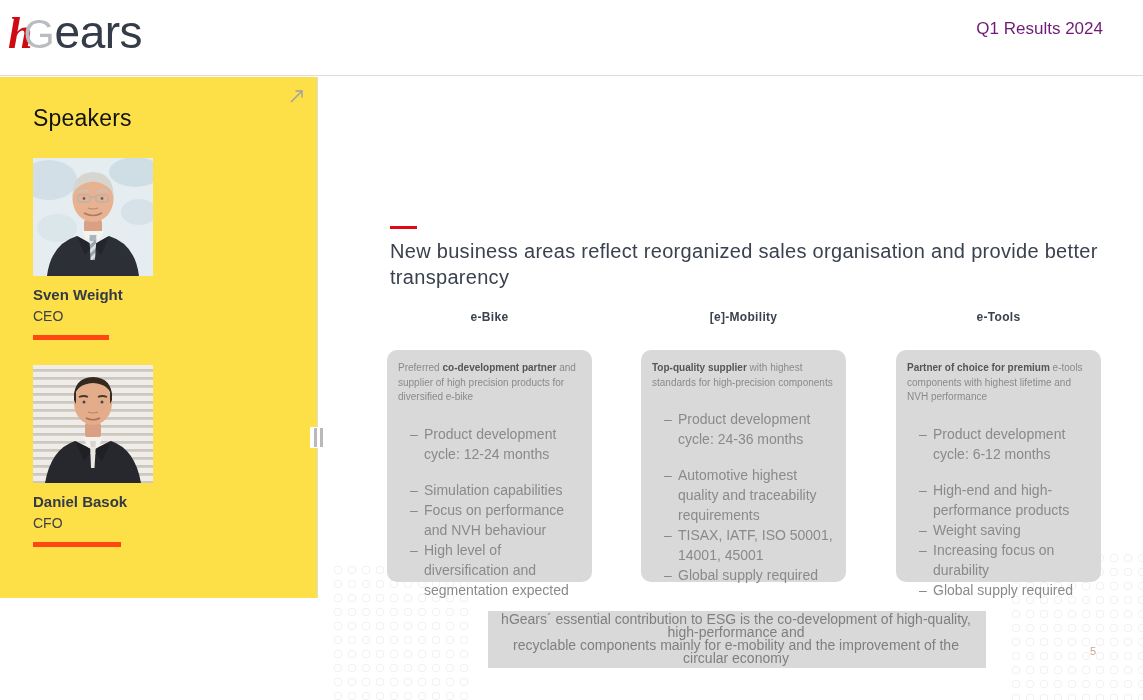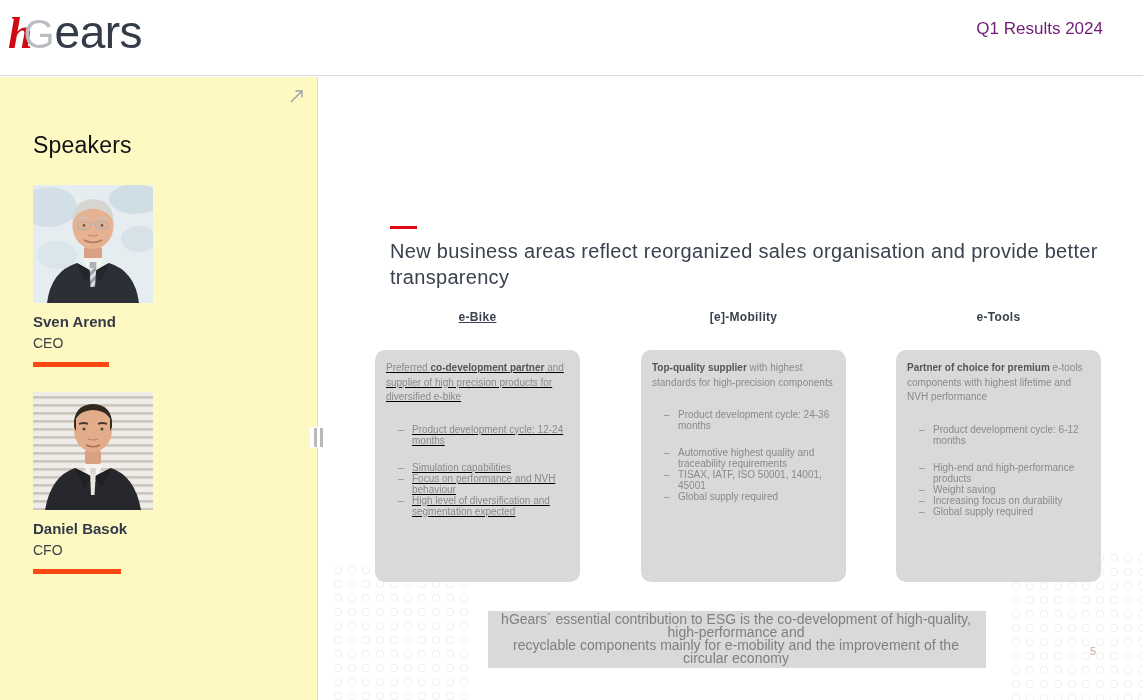--- a/index.html
+++ b/index.html
@@ -19,21 +19,21 @@
 
   
   .header{position:absolute;top:0;left:0;width:1143px;height:76px;background:#fff;border-bottom:1px solid var(--divider);z-index:5;}
   .logo{position:absolute;left:8px;top:6px;line-height:52px;white-space:nowrap;}
   .logo-h{font-family:"Liberation Serif",serif;font-style:italic;font-weight:bold;font-size:44px;color:#cf0a12;letter-spacing:-2px;margin-right:-7px;}
   .logo-g{font-size:40px;color:var(--logo-gray);font-weight:400;}
   .logo-rest{font-size:46px;color:#343b49;font-weight:400;letter-spacing:-0.5px;}
   .header-title{position:absolute;right:40px;top:19px;font-size:17px;color:#701a75;}
 
   
-  .sidebar{position:absolute;left:0;top:77px;width:318px;height:623px;background:#fef9c3;border-right:1px solid var(--divider);padding:55px 0 0 33px;}
+  .sidebar{position:absolute;left:0;top:77px;width:318px;height:521px;background:#fde047;border-right:1px solid var(--divider);padding:28px 0 0 33px;}
   .expand-btn{position:absolute;top:8px;right:9px;width:22px;height:22px;background:none;border:none;cursor:pointer;padding:0;}
   .sidebar-heading{font-size:23px;font-weight:500;color:#121212;letter-spacing:0.2px;margin-bottom:26px;}
   .speaker{width:120px;}
   .speaker + .speaker{margin-top:25px;}
   .speaker-photo{width:120px;height:118px;overflow:hidden;background:#e8eef1;}
   .speaker-photo svg{display:block;}
   .speaker-name{margin-top:10px;font-size:15px;font-weight:bold;color:#333a47;}
   .speaker-role{margin-top:5px;font-size:14px;color:#3d4147;}
   .accent-bar{margin-top:11px;height:5px;background:var(--accent-orange);}
   .accent-bar.w1{width:76px;}
@@ -45,24 +45,24 @@
 
   
   .slide{position:absolute;left:319px;top:77px;width:824px;height:623px;background:#fff;overflow:hidden;}
   .dots{position:absolute;background-image:radial-gradient(circle, rgba(255,255,255,0) 3.1px, rgba(120,120,120,0.12) 3.6px, rgba(255,255,255,0) 4.5px);background-size:14px 14px;}
   .dots-left{left:12px;top:486px;width:142px;height:137px;}
   .dots-right{left:690px;top:474px;width:134px;height:149px;}
   .slide-accent-line{position:absolute;left:71px;top:149px;width:27px;height:3px;background:var(--accent-red);}
   .slide-title{position:absolute;left:71px;top:161px;width:760px;font-size:20px;line-height:26px;font-weight:400;color:var(--dark-navy);letter-spacing:0.3px;}
   .col-header{position:absolute;top:233px;width:205px;text-align:center;font-size:12px;font-weight:bold;color:var(--dark-navy);letter-spacing:0.3px;}
   .col-box{position:absolute;top:273px;width:205px;height:232px;background:var(--box-gray);border-radius:10px;padding:11px 13px 0 11px;}
-  .col-0{left:56px;text-decoration:underline;} .col-1{left:322px;} .col-2{left:577px;}
+  .col-0{left:68px;} .col-1{left:322px;} .col-2{left:577px;}
   .box-intro{font-size:10px;line-height:14.5px;color:var(--box-text);margin-bottom:19px;}
   .box-intro strong{color:var(--box-bold);}
-  .bullet{position:relative;padding-left:26px;font-size:10px;line-height:11px;color:var(--box-text);}
+  .bullet{position:relative;padding-left:26px;font-size:14px;line-height:20px;color:var(--box-text);}
   .bullet::before{content:"\2013";position:absolute;left:12px;top:0;}
   .bullet.primary{margin-bottom:16px;}
   .esg-note{position:absolute;left:169px;top:534px;width:498px;background:var(--box-gray);padding:2px 8px 3px 6px;text-align:center;font-size:14px;line-height:13px;color:#7f7f7f;}
   .esg-note span{display:block;}
   .page-number{position:absolute;left:771px;top:568px;font-size:11px;color:#cfa491;}
 </style>
 </head>
 <body>
 
 <div class="app">
@@ -108,21 +108,21 @@
           <path d="M55,50 Q60,52 65,50" stroke="#c08465" stroke-width="1.2" fill="none"></path>
           <path d="M51,55 Q60,60 69,55" stroke="#b07a5c" stroke-width="1.6" fill="none"></path>
           <path d="M14,118 Q18,86 44,78 L60,87 L76,78 Q102,86 106,118 Z" fill="#2c2f35"></path>
           <polygon points="49,73 71,73 60,93" fill="#f5f3ef"></polygon>
           <polygon points="44,78 60,87 52,97" fill="#23262b"></polygon>
           <polygon points="76,78 60,87 68,97" fill="#23262b"></polygon>
           <polygon points="56.5,79 63.5,79 62,102 57.5,102" fill="url(#tiestripe)"></polygon>
           <polygon points="56.5,77 63.5,77 62.5,83 57.5,83" fill="#aab3ba"></polygon>
         </svg>
       </div>
-      <div class="speaker-name">Sven Arend</div>
+      <div class="speaker-name">Sven Weight</div>
       <div class="speaker-role">CEO</div>
       <div class="accent-bar w1"></div>
     </div>
 
     <div class="speaker">
       <div class="speaker-photo">
         <svg viewBox="0 0 120 118" width="120" height="118">
           <defs>
             <pattern id="blinds" width="120" height="8" patternUnits="userSpaceOnUse">
               <rect width="120" height="8" fill="#efede9"></rect>

